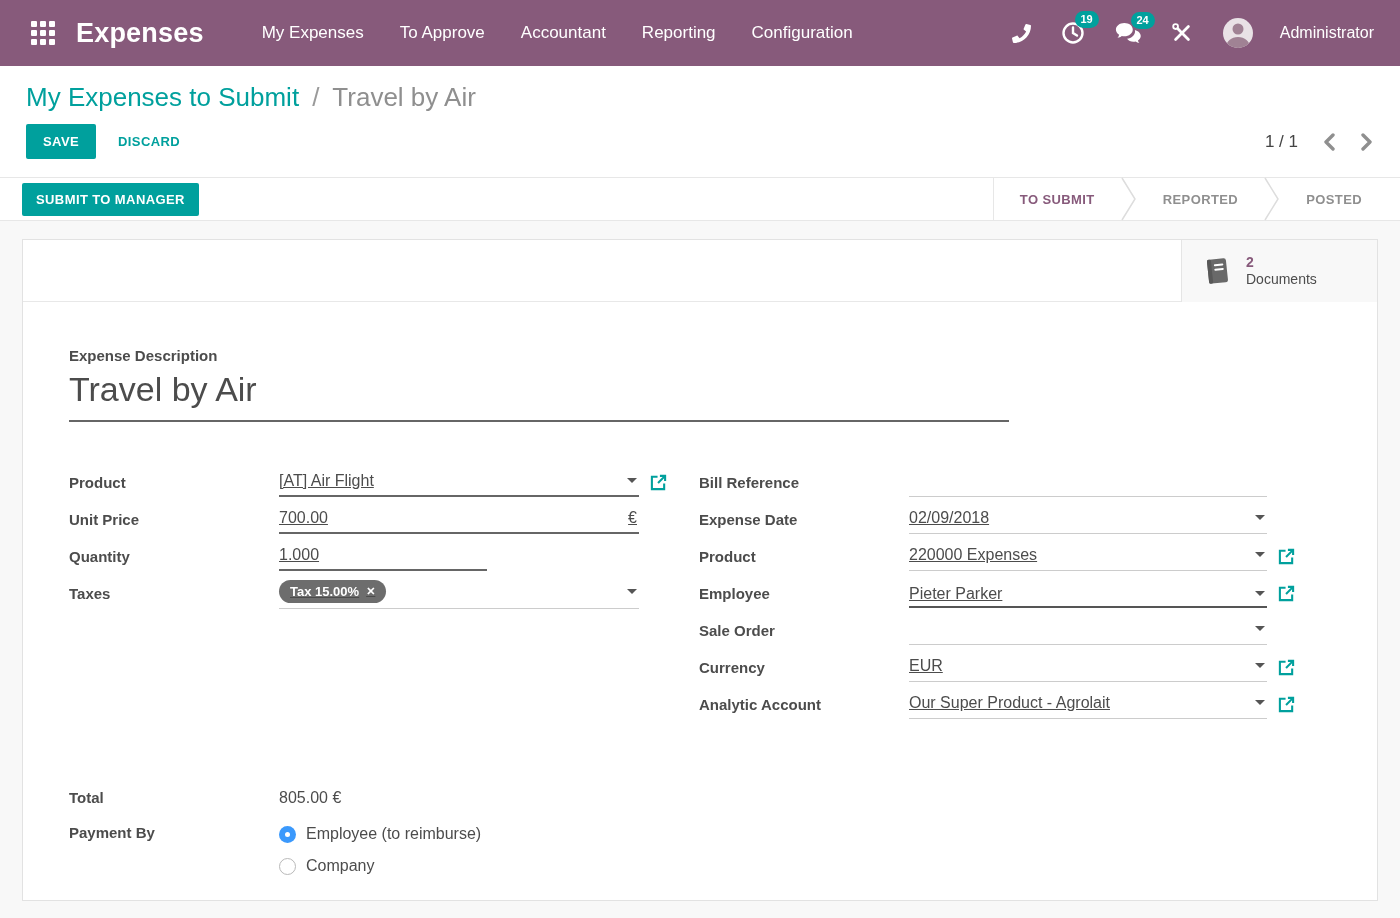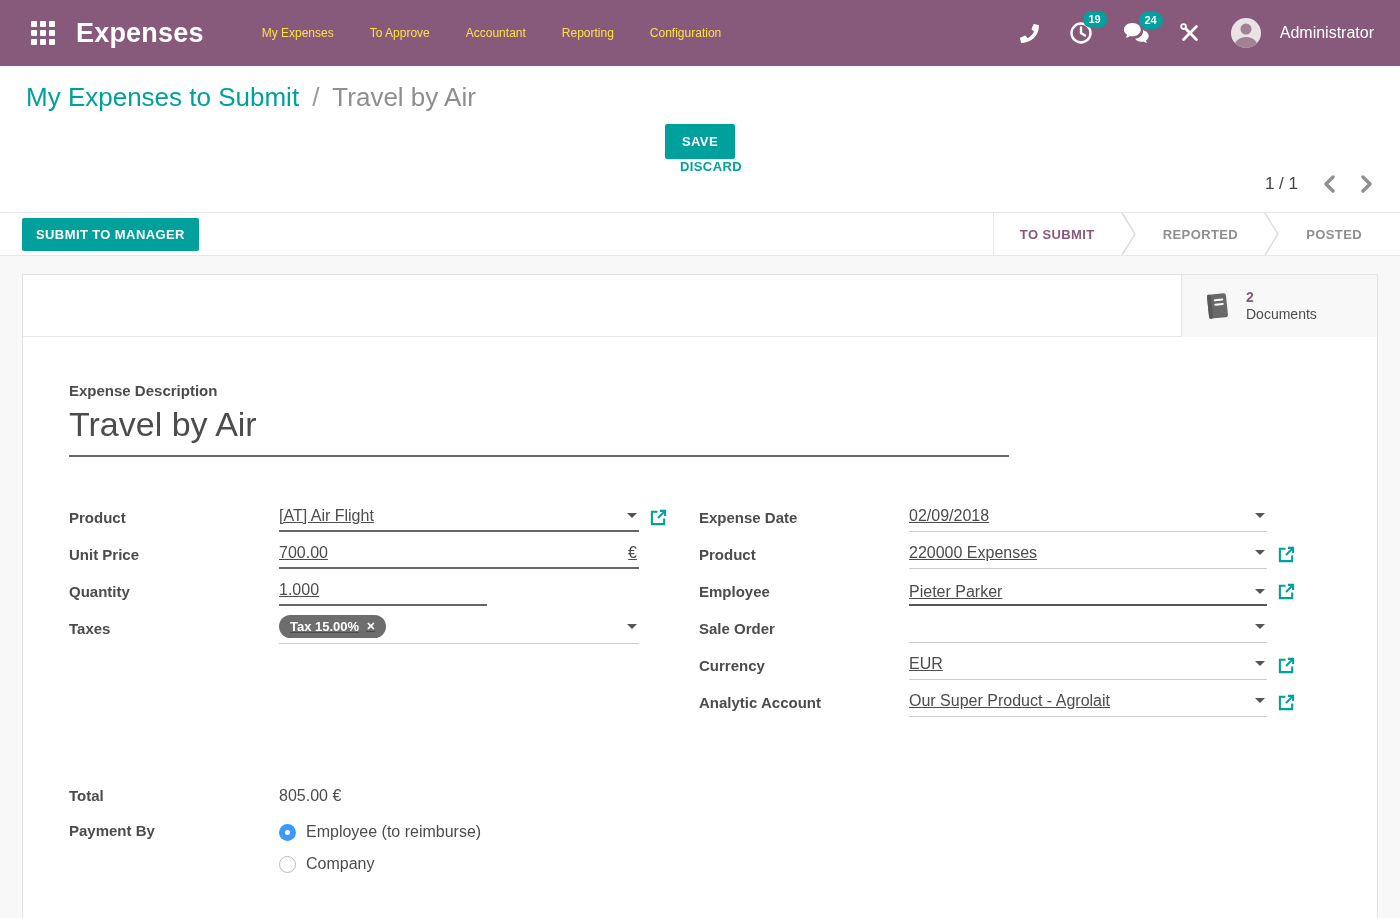--- a/index.html
+++ b/index.html
@@ -15,39 +15,39 @@
   .navbar {
     height:66px; background:#875A7B;
     display:flex; align-items:center;
     padding:0 26px; color:#fff;
   }
   .apps-btn { width:34px; height:34px; display:flex; align-items:center; justify-content:center; cursor:pointer; background:none; border:none; }
   .apps-grid { display:grid; grid-template-columns:repeat(3,6px); grid-template-rows:repeat(3,6px); gap:3px; }
   .apps-grid span { background:#fff; width:6px; height:6px; border-radius:1px; }
   .brand { font-size:27px; font-weight:bold; color:#fff; margin-left:16px; letter-spacing:.2px; cursor:pointer; }
   .nav-menu { display:flex; margin-left:58px; gap:36px; }
-  .nav-item { font-size:12px; color:#fde047; cursor:pointer; white-space:nowrap; }
+  .nav-item { font-size:17px; color:#ffffff; cursor:pointer; white-space:nowrap; }
   .nav-right { margin-left:auto; display:flex; align-items:center; gap:30px; }
   .systray-btn { position:relative; background:none; border:none; cursor:pointer; display:flex; align-items:center; }
   .badge {
     position:absolute; top:-10px; right:-14px;
     background:#00A09D; color:#fff; font-size:11px; font-weight:bold;
     border-radius:9px; padding:2px 6px; line-height:13px;
   }
-  .user-menu { display:flex; align-items:center; gap:19px; cursor:pointer; }
+  .user-menu { display:flex; align-items:center; gap:27px; cursor:pointer; }
   .avatar { width:30px; height:30px; border-radius:50%; background:#e9e2e6; overflow:hidden; display:flex; align-items:flex-end; justify-content:center; }
   .user-name { font-size:16px; color:#fff; }
 
   
   .control-panel { background:#fff; padding:12px 26px 0; }
   .breadcrumb { font-size:26px; line-height:38px; }
   .breadcrumb .bc-parent { color:#00A09D; cursor:pointer; }
   .breadcrumb .bc-sep { color:#9a9a9a; padding:0 6px; }
   .breadcrumb .bc-current { color:#8f8f8f; }
-  .cp-buttons { display:flex; align-items:center; margin-top:8px; padding-bottom:18px;flex-direction:column; }
+  .cp-buttons { display:flex; align-items:center; margin-top:8px; padding-bottom:18px; }
   .btn-primary {
     background:#00A09D; color:#fff; border:none; border-radius:2px;
     font-size:13px; font-weight:bold; letter-spacing:.4px;
     padding:10px 17px; cursor:pointer; font-family:inherit;
   }
   .btn-link {
     background:none; border:none; color:#00A09D;
     font-size:13px; font-weight:bold; letter-spacing:.4px;
     margin-left:22px; cursor:pointer; font-family:inherit;
   }
@@ -298,20 +298,26 @@
             <span class="tag-pill">
               <span>Tax 15.00%</span>
               <span class="tag-remove">✕</span>
             </span>
             <span class="caret"></span>
           </div>
         </div>
       </div>
 
       <div class="col-right">
+        <div class="field-row">
+          <span class="field-label">Bill Reference</span>
+          <div class="control">
+            <span class="value"></span>
+          </div>
+        </div>
 
         <div class="field-row">
           <span class="field-label">Expense Date</span>
           <div class="control">
             <span class="value">02/09/2018</span>
             <span class="caret"></span>
           </div>
         </div>
 
         <div class="field-row">

